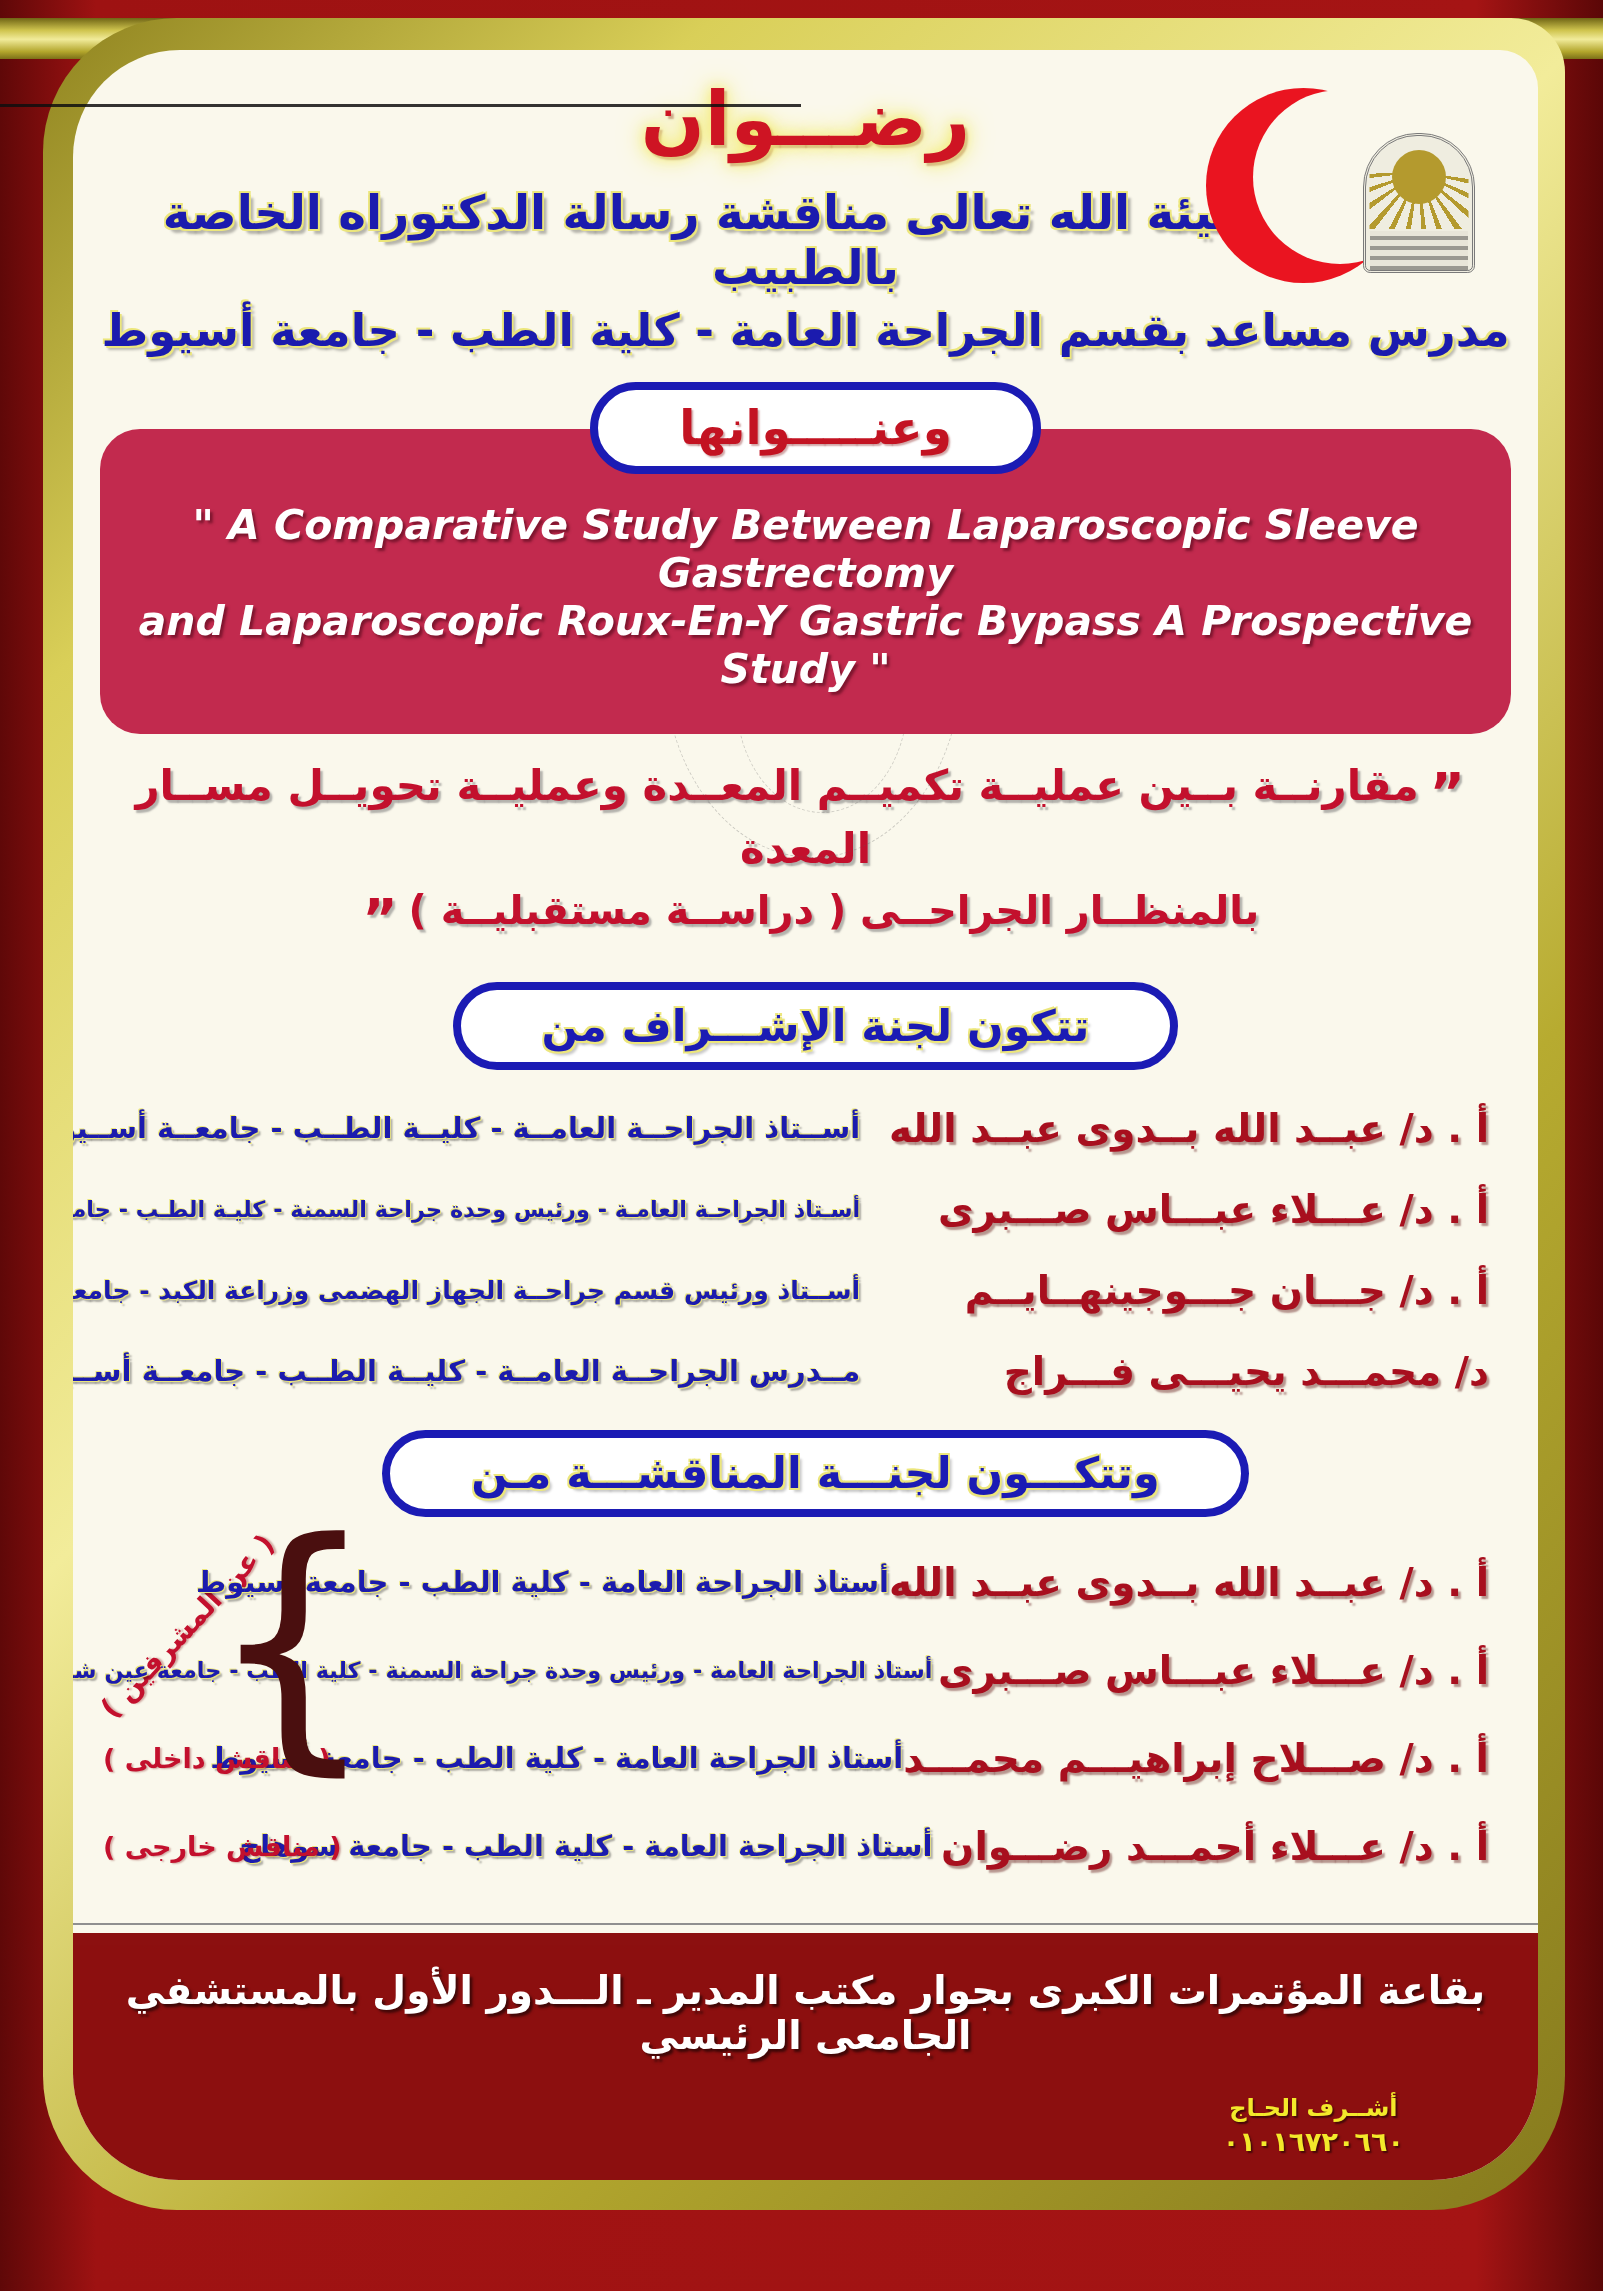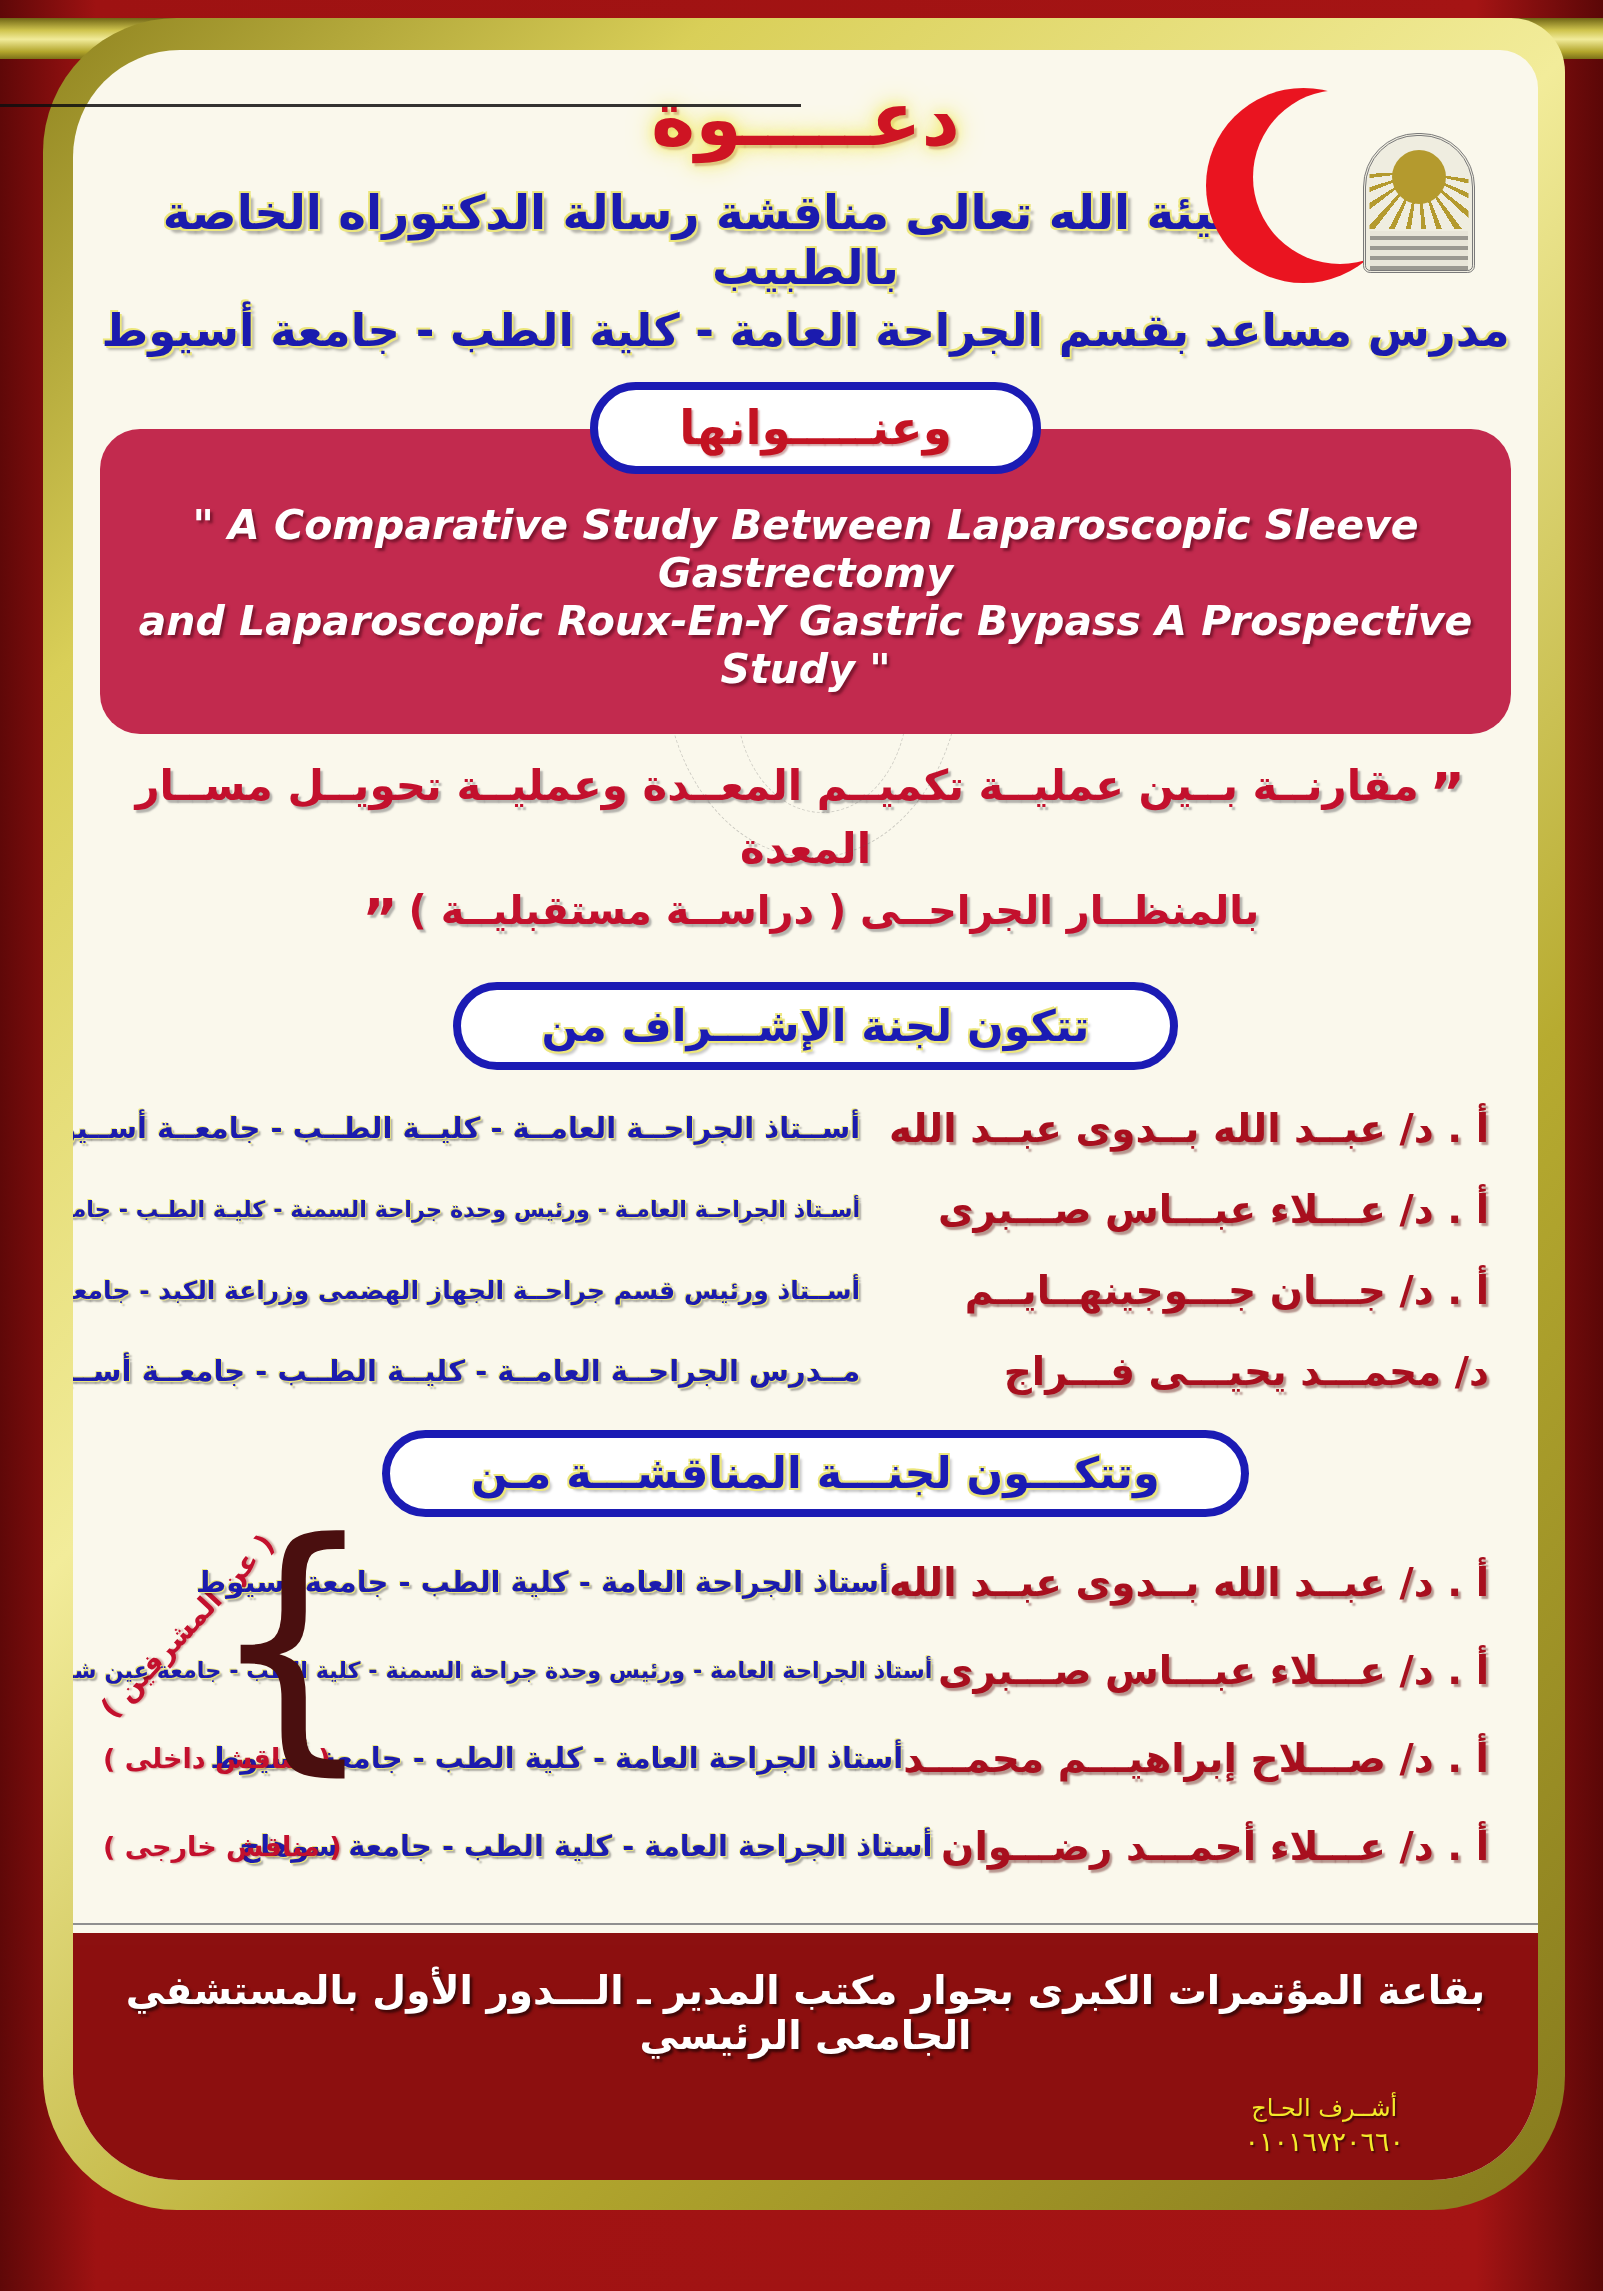--- a/index.html
+++ b/index.html
@@ -63,21 +63,21 @@
   .sepgroup{position:absolute;left:0;right:0;bottom:235px;}
   .sepA{height:2.7px;background:#8f8f8f;}
   .sepgap{height:7.2px;}
   .sepB{height:12.5px;background:#8c1010;}
 
   .fband{position:absolute;left:0;right:0;bottom:0;height:235px;background:#8c0f0f;}
   .fl1{margin:23px 36px 0;font-size:41px;font-weight:bold;color:#fff;
         text-shadow:2.7px 2.7px 2.7px rgba(0,0,0,.55);}
   .fl2{margin:23px 36px 0;font-size:39px;font-weight:bold;color:#fff;
         text-shadow:2.7px 2.7px 2.7px rgba(0,0,0,.55);}
-  .contact{position:absolute;right:134px;bottom:23px;color:#f3e92a;font-weight:normal;text-align:center;
+  .contact{position:absolute;right:134px;bottom:23px;color:#f3e92a;font-weight:bold;text-align:center;
         text-shadow:1.8px 1.8px 1.8px rgba(0,0,0,.5);margin-left:32px;}
   .cname{font-size:24px;} .cphone{font-size:27px;margin-top:3.6px;direction:ltr;text-align:right;}
 
   .logo{position:absolute;top:38px;right:63px;width:269px;height:210px;}
   .crescent{position:absolute;left:0;top:0;width:195px;height:195px;border-radius:50%;background:#ea1420;}
   .crescent::after{content:"";position:absolute;width:174px;height:174px;border-radius:50%;background:#faf8ec;top:1.8px;left:47px;}
   .emblem{position:absolute;right:0;top:45px;width:106px;height:134px;border:3.6px double #7a7a7a;
         border-radius:54px 54px 7.2px 7.2px;background:#efede0;overflow:hidden;}
   .sun{position:absolute;top:14.3px;left:50%;transform:translateX(-50%);width:54px;height:54px;border-radius:50%;background:#b49a2e;}
   .rays{position:absolute;top:36px;left:50%;width:99px;height:57px;transform:translateX(-50%);
@@ -98,21 +98,21 @@
 
       <div class="logo">
         <div class="crescent"></div>
         <div class="emblem">
           <div class="rays"></div>
           <div class="sun"></div>
           <div class="ebase"></div>
         </div>
       </div>
 
-      <h1 class="title">دعـــــوة</h1>
+      <h1 class="title">رضـــوان</h1>
       <div class="intro">سيتم بمشيئة الله تعالى مناقشة رسالة الدكتوراه الخاصة بالطبيب</div>
       <div class="position">مدرس مساعد بقسم الجراحة العامة - كلية الطب - جامعة أسيوط</div>
 
       <div class="pill-wrap">
         <span class="pill pill-red">وعنـــــوانها</span>
       </div>
 
       <div class="band">
         <div class="en">" A Comparative Study Between Laparoscopic Sleeve Gastrectomy</div>
         <div class="en en2">and Laparoscopic Roux-En-Y Gastric Bypass A Prospective Study "</div>

